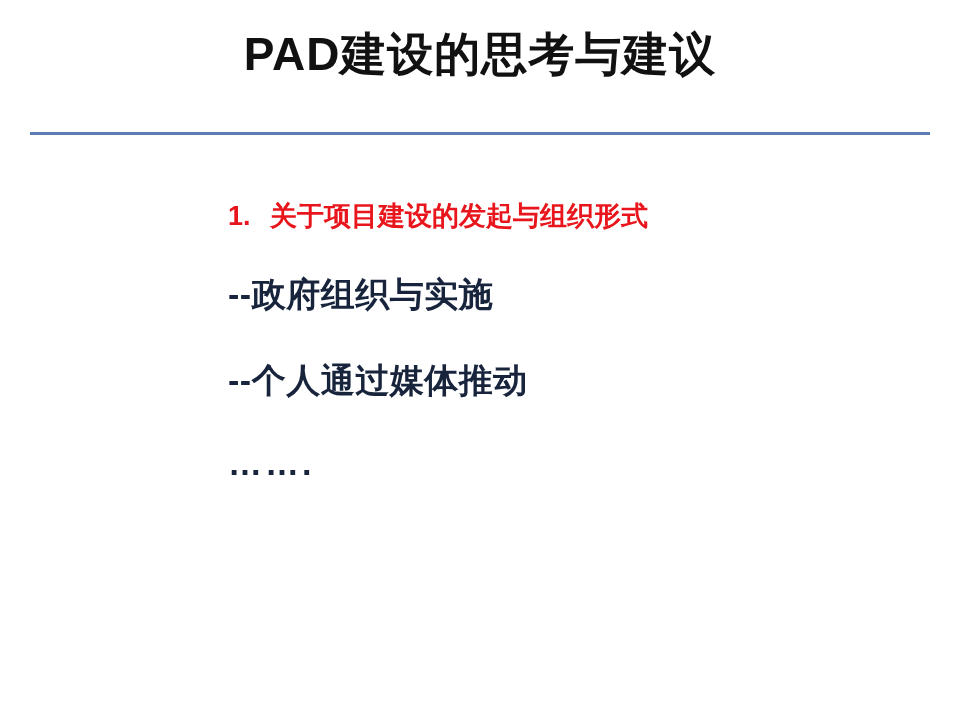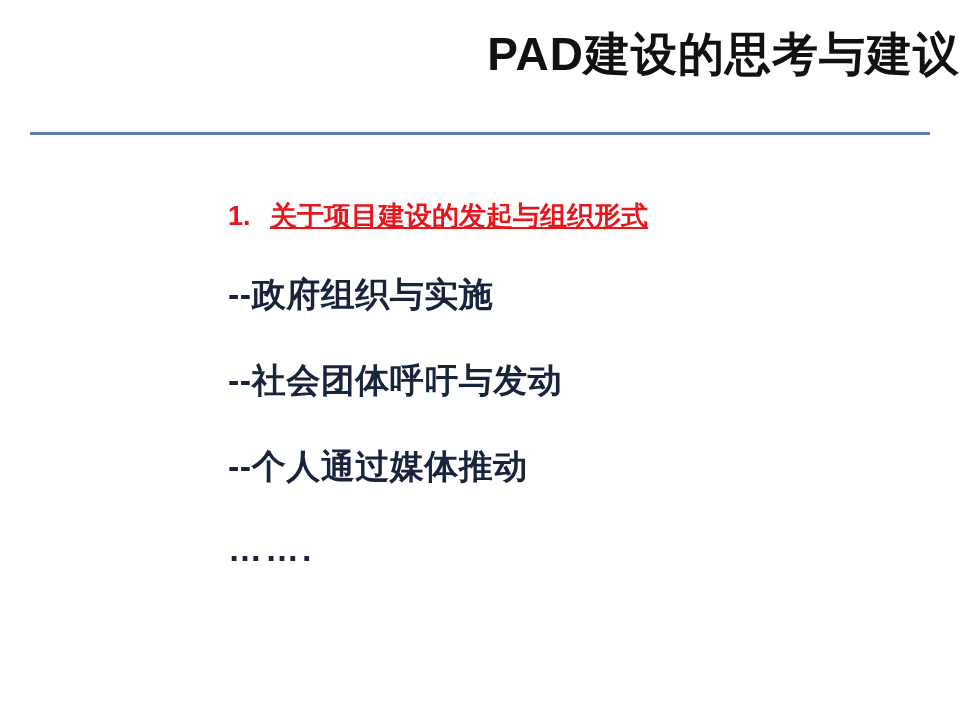--- a/index.html
+++ b/index.html
@@ -18,21 +18,21 @@
     width: 960px;
     height: 720px;
     background: #ffffff;
     box-sizing: border-box;
   }
   .slide-title {
     position: absolute;
     top: 28px;
     left: 0;
     width: 960px;
-    text-align: right;
+    text-align: center;
     font-size: 46px;
     font-weight: bold;
     color: #111111;
     letter-spacing: 1px;
     line-height: 1.15;
   }
   .title-rule {
     position: absolute;
     top: 132px;
     left: 30px;
@@ -53,21 +53,20 @@
     font-size: 27px;
     font-weight: bold;
     margin-bottom: 38px;
   }
   .heading-num {
     width: 42px;
     flex: 0 0 42px;
   }
   .heading-text {
     flex: 1 1 auto;
-    text-decoration: underline;
   }
   .bullet-line {
     color: #17243c;
     font-size: 34px;
     font-weight: bold;
     margin-bottom: 40px;
     white-space: pre;
     letter-spacing: 0.5px;
   }
   .bullet-line.last {
@@ -86,21 +85,20 @@
 
   <div class="body-block">
 
     <div class="heading-row">
       <span class="heading-num">1.</span>
       <span class="heading-text">关于项目建设的发起与组织形式</span>
     </div>
 
     <div class="bullet-line">--政府组织与实施</div>
 
-    <div class="bullet-line">--社会团体呼吁与发动</div>
 
 
     <div class="bullet-line">--个人通过媒体推动</div>
 
     <div class="bullet-line last">…….</div>
 
   </div>
 </div>
 
 </body></html>

